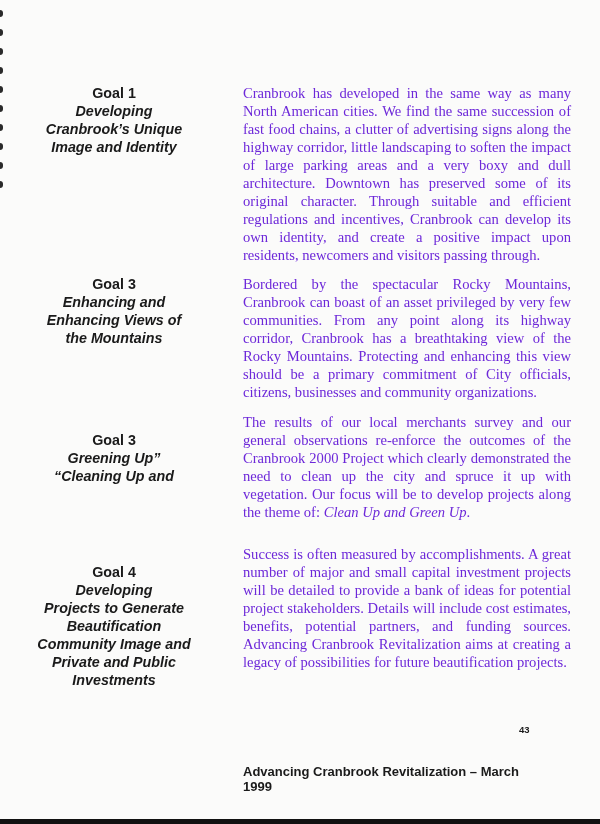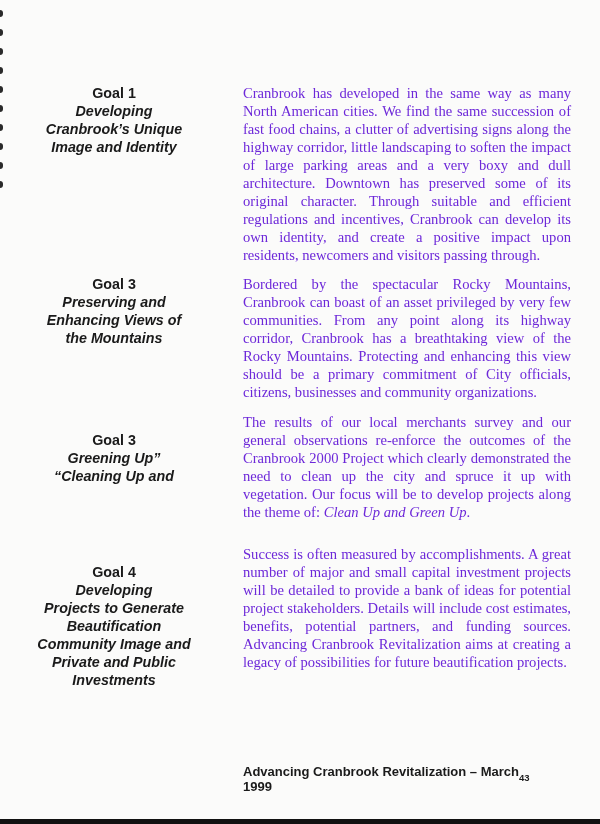--- a/index.html
+++ b/index.html
@@ -27,21 +27,21 @@
       font-size: 14.6px; line-height: 18px; text-align: justify;
       color: #6d28d9;
     }
     .goal-body em { font-style: italic; }
     .footer {
       position: absolute; top: 764px; left: 243px; width: 300px;
       font-family: "Liberation Sans", sans-serif; font-weight: bold;
       font-size: 13px; color: #1a1a1a;
     }
     .page-num {
-      position: absolute; top: 772px; left: 519px;
+      position: absolute; top: 724px; left: 519px;
       font-family: "Liberation Sans", sans-serif; font-weight: bold;
       font-size: 9.5px; color: #1a1a1a;
     }
     .bottom-band {
       position: absolute; left: 0; top: 819px; width: 600px; height: 5px;
       background: #111;
     }
   </style>
 </head>
 <body>
@@ -65,21 +65,21 @@
     <span class="sub">Developing</span>
     <span class="sub">Cranbrook’s Unique</span>
     <span class="sub">Image and Identity</span>
   </div>
   <p class="goal-body" style="margin:0; top:0;">Cranbrook has developed in the same way as many North American cities. We find the same succession of fast food chains, a clutter of advertising signs along the highway corridor, little landscaping to soften the impact of large parking areas and a very boxy and dull architecture. Downtown has preserved some of its original character. Through suitable and efficient regulations and incentives, Cranbrook can develop its own identity, and create a positive impact upon residents, newcomers and visitors passing through.</p>
 </section>
 
 <section class="goal" style="top:275px;">
   <div class="goal-head">
     <span class="num">Goal 3</span>
-    <span class="sub">Preserving and</span>
+    <span class="sub">Enhancing and</span>
     <span class="sub">Enhancing Views of</span>
     <span class="sub">the Mountains</span>
   </div>
   <p class="goal-body" style="margin:0; top:0;">Bordered by the spectacular Rocky Mountains, Cranbrook can boast of an asset privileged by very few communities. From any point along its highway corridor, Cranbrook has a breathtaking view of the Rocky Mountains. Protecting and enhancing this view should be a primary commitment of City officials, citizens, businesses and community organizations.</p>
 </section>
 
 <section class="goal" style="top:413px;">
   <div class="goal-head" style="top:18px;">
     <span class="num">Goal 3</span>
     <span class="sub">Greening Up”</span>

